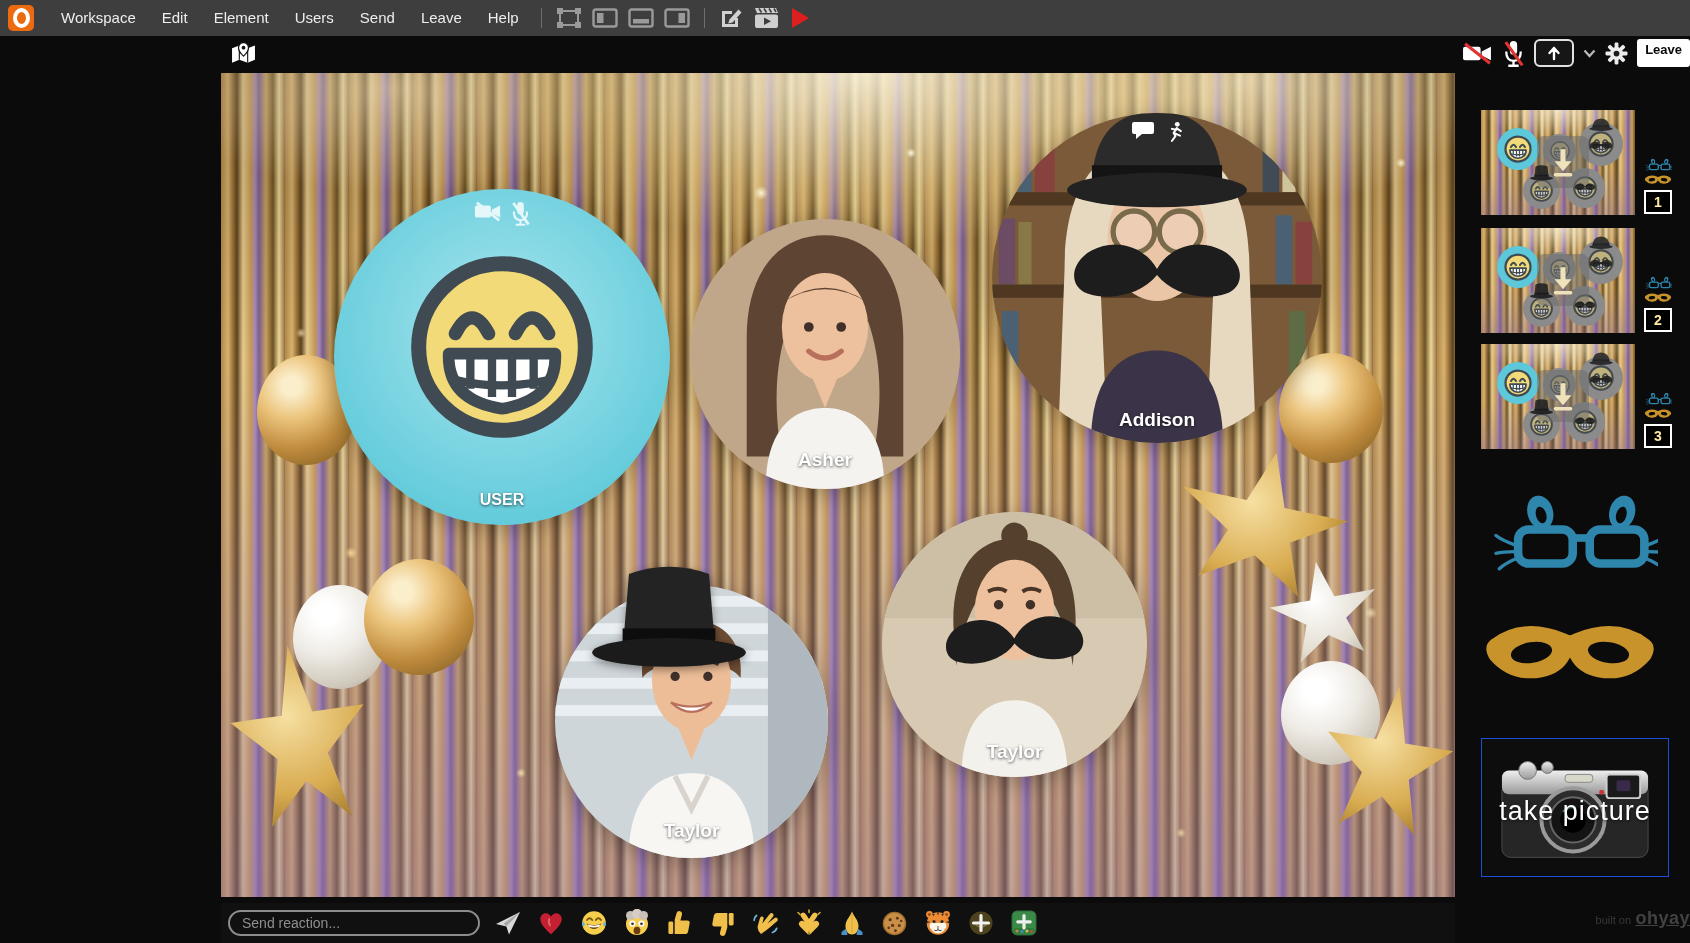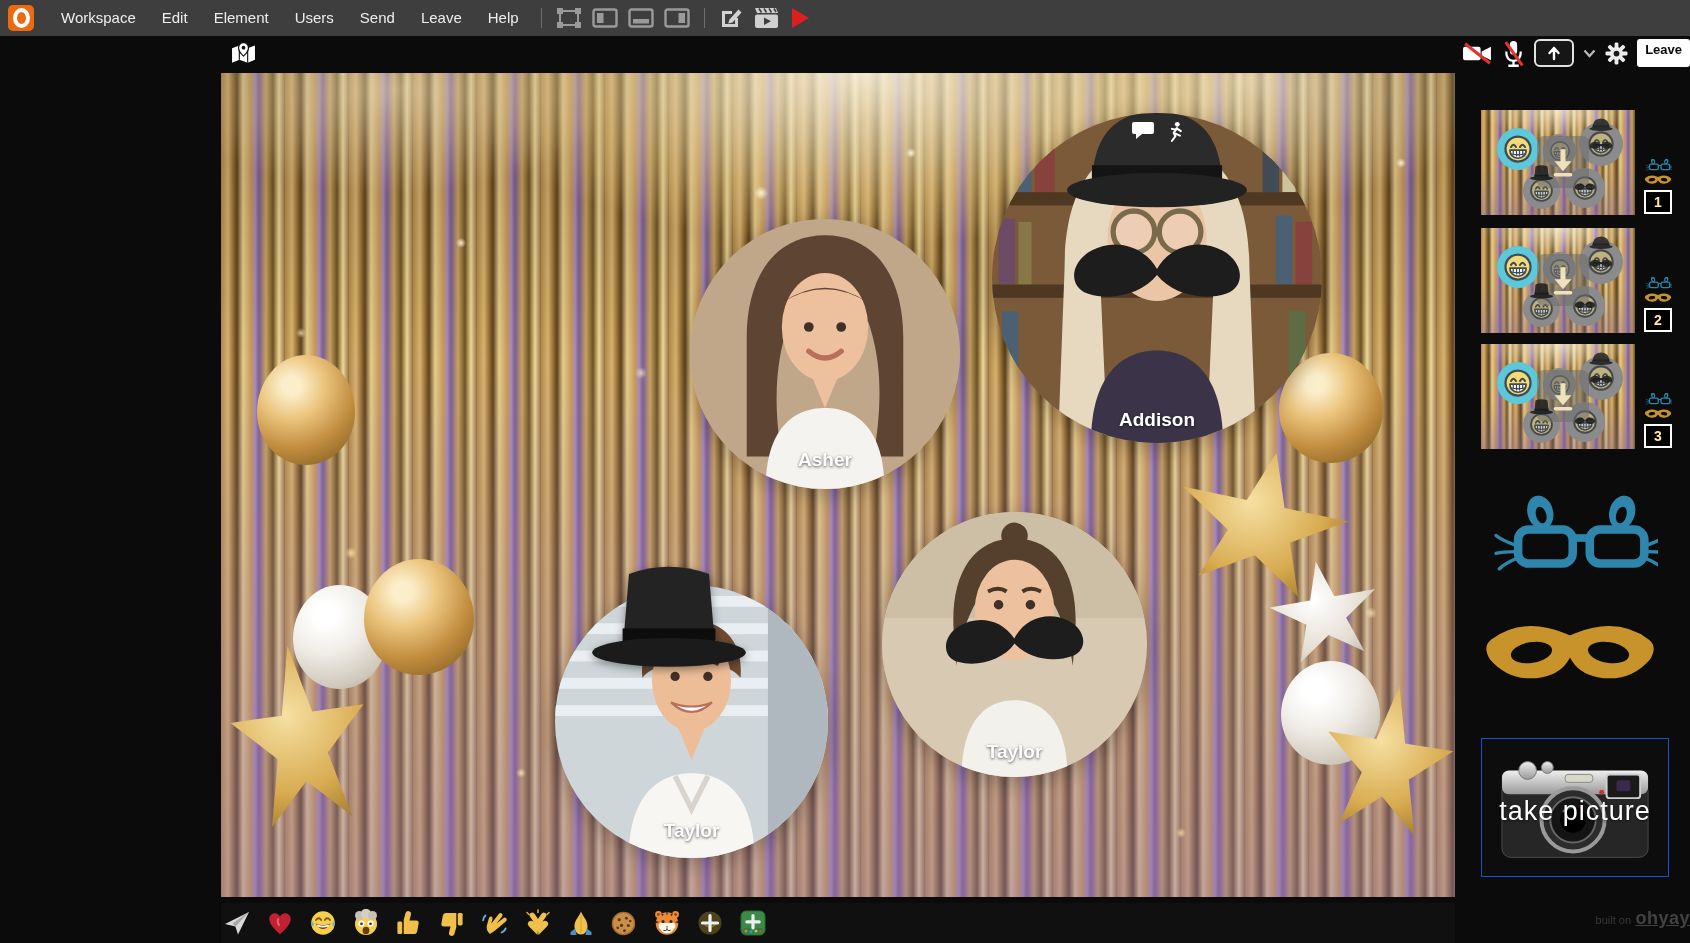--- a/index.html
+++ b/index.html
@@ -290,20 +290,40 @@
   <div class="star s-gold" style="left:10px;top:572px;width:140px;height:195px;transform:rotate(-8deg);"></div>
   <div class="balloon b-gold" style="left:36px;top:282px;width:98px;height:110px;"></div>
   <div class="balloon b-white" style="left:72px;top:512px;width:93px;height:104px;"></div>
   <div class="balloon b-gold" style="left:143px;top:486px;width:110px;height:116px;"></div>
   <div class="star s-gold" style="left:952px;top:378px;width:176px;height:150px;transform:rotate(12deg);"></div>
   <div class="balloon b-gold" style="left:1058px;top:280px;width:104px;height:110px;"></div>
   <div class="star s-white" style="left:1048px;top:488px;width:112px;height:106px;transform:rotate(-10deg);"></div>
   <div class="balloon b-white" style="left:1060px;top:588px;width:99px;height:104px;"></div>
   <div class="star s-gold" style="left:1100px;top:612px;width:132px;height:160px;transform:rotate(9deg);"></div>
 
+  <div class="circle user-circle" style="left:113px;top:116px;width:336px;height:336px;">
+    <div class="status-row" style="top:12px;">
+      <svg width="28" height="21" viewBox="0 0 30 22" style="opacity:.8;">
+          <g color="#fff">
+            <use href="#cam-off"></use>
+          </g>
+          <line x1="3" y1="1.5" x2="27" y2="20.5" stroke="#fff" stroke-width="3"></line>
+        </svg>
+      <svg width="21" height="25" viewBox="0 0 22 26" style="opacity:.8;">
+          <g color="#fff">
+            <use href="#mic-off"></use>
+          </g>
+          <line x1="3.5" y1="2" x2="19.5" y2="24.5" stroke="#fff" stroke-width="3"></line>
+        </svg>
+    </div>
+    <svg style="position:absolute;left:68px;top:58px;" width="200" height="200" viewBox="0 0 120 120">
+        <use href="#grin"></use>
+      </svg>
+    <div class="pname" style="bottom:16px;font-size:16px;">USER</div>
+  </div>
 
   <div class="circle" style="left:469px;top:146px;width:270px;height:270px;">
     <svg class="face" viewBox="0 0 100 100" preserveAspectRatio="xMidYMid slice">
       <rect width="100" height="100" fill="#c6ad8f"></rect>
       <rect width="100" height="100" fill="#b89e80" opacity=".35"></rect>
       <path d="M50 6 C31 6 21 22 21 44 L21 88 L34 88 C30 64 33 50 36 40 C44 48 58 48 66 38 C70 50 72 64 68 88 L79 88 L79 44 C79 22 69 6 50 6 Z" fill="#5d4433"></path>
       <ellipse cx="50" cy="40" rx="16" ry="20" fill="#eec19e"></ellipse>
       <path d="M34 31 Q50 20 66 31 Q58 26 50 26 Q42 26 34 31 Z" fill="#5d4433"></path>
       <circle cx="44" cy="40" r="1.8" fill="#41302a"></circle>
         <circle cx="56" cy="40" r="1.8" fill="#41302a"></circle>
@@ -591,20 +611,21 @@
     <circle cx="78" cy="68" r="32" fill="#2c2c2c" stroke="#9a9a9a" stroke-width="4"></circle>
     <circle cx="78" cy="68" r="23" fill="#141414" stroke="#666" stroke-width="2"></circle>
     <circle cx="78" cy="68" r="13" fill="#000"></circle>
     <path d="M68 60 a13 13 0 0 1 10 -5" stroke="#4a7a6a" stroke-width="2.5" fill="none"></path>
     <circle cx="107" cy="40" r="2.5" fill="#c33"></circle>
   </svg>
   <span class="takepic-label">take picture</span>
 </div>
 
 <div class="reaction-bar">
+  <input class="reaction-input" type="text" placeholder="Send reaction..." style="">
   <span class="reaction">
     <svg width="28" height="28" viewBox="0 0 28 28">
         <path d="M2 15 L26 3 L15 25.5 L12.4 17.4 Z" fill="#d9d9d9"></path>
         <path d="M12.4 17.4 L26 3 L9.5 14.4 Z" fill="#a6a6a6"></path>
       </svg>
   </span>
   <span class="reaction">
     <svg width="26" height="25" viewBox="0 0 28 28">
         <path d="M14 26 C6 19 2 13.5 2 9 C2 5.2 4.9 2.5 8.2 2.5 C10.7 2.5 12.9 4 14 6.2 C15.1 4 17.3 2.5 19.8 2.5 C23.1 2.5 26 5.2 26 9 C26 13.5 22 19 14 26 Z" fill="#c42033"></path>
         <path d="M12 9 q-1.5 3 1 7" stroke="#e26a6a" stroke-width="2" fill="none" stroke-linecap="round"></path>

